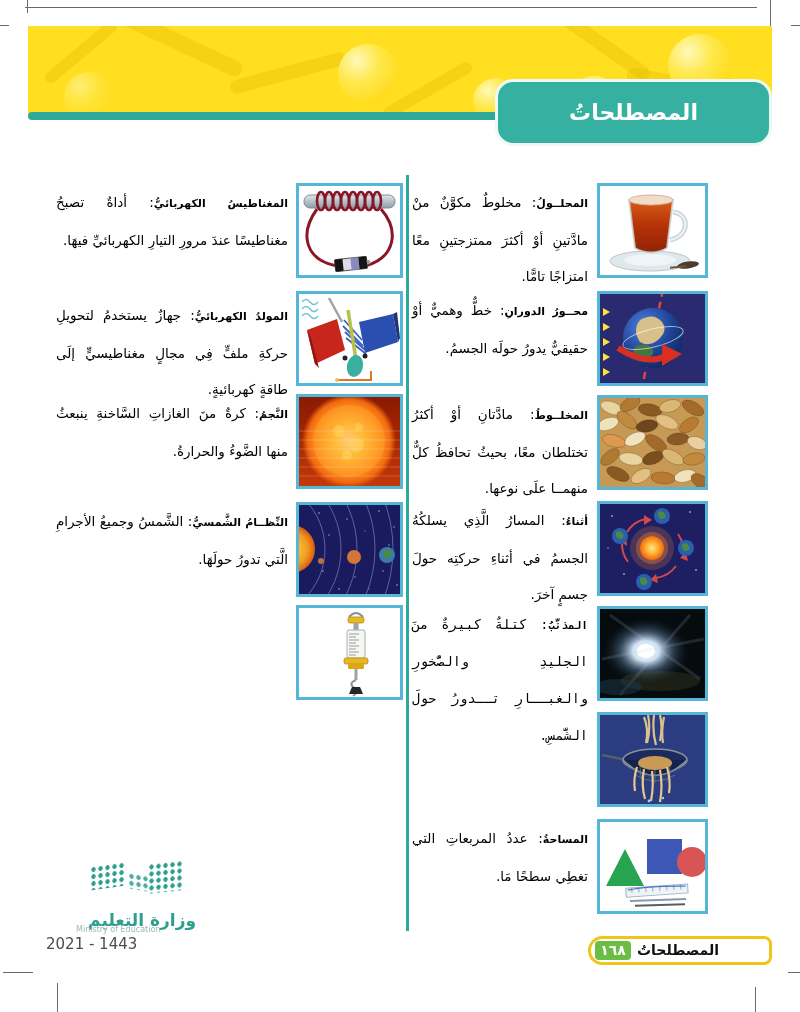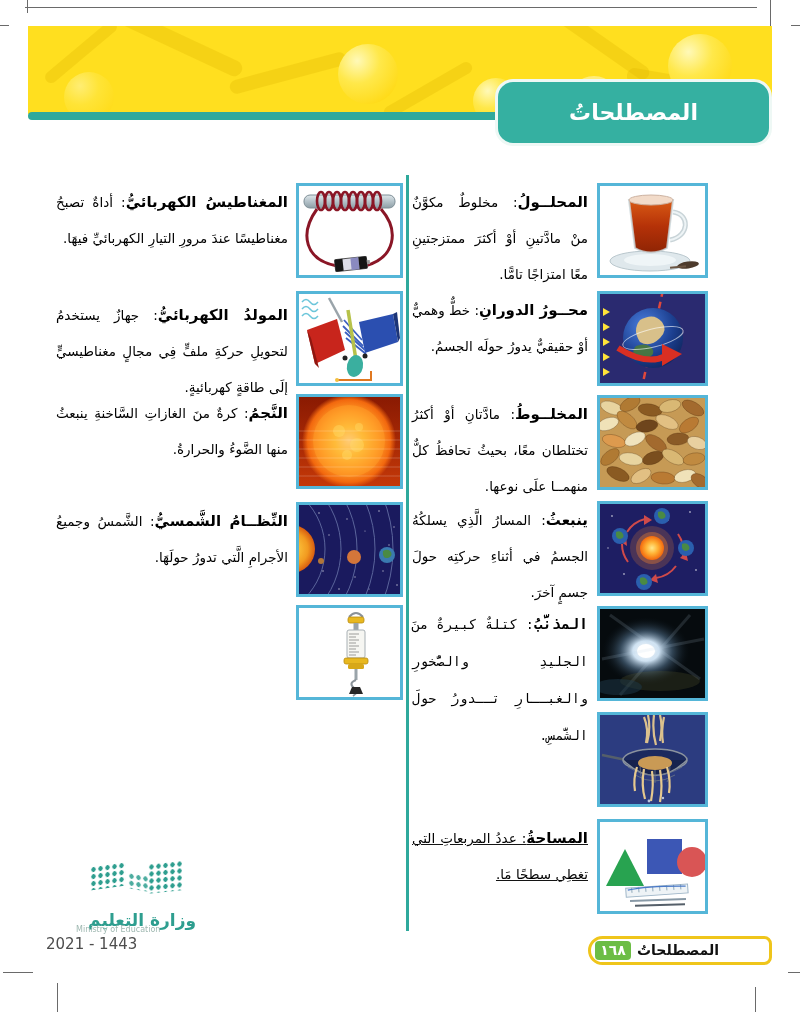--- a/index.html
+++ b/index.html
@@ -19,21 +19,21 @@
   .tab{position:absolute;left:495px;top:79px;width:277px;height:67px;background:#35b0a1;
        border:3px solid #eef8f5;border-radius:18px;box-sizing:border-box;
        display:flex;align-items:center;justify-content:center;}
   .tab .ttl{color:#ffffff;font-size:22px;font-weight:bold;}
 
   
   .divider{position:absolute;left:406px;top:175px;width:3px;height:756px;background:#2fa99c;}
   .etext{position:absolute;direction:rtl;text-align:justify;line-height:36px;color:#141414;}
   .rtext{left:412px;width:176px;}
   .ltext{left:56px;width:232px;}
-  .term{font-weight:bold;font-size:15px;color:#000;}
+  .term{font-weight:bold;font-size:11px;color:#000;}
   .def{font-size:13.5px;color:#000000;}
   .imgbox{position:absolute;border:3px solid #55b6d8;box-sizing:content-box;background:#fff;}
   .rimg{left:597px;width:105px;height:89px;}
   .limg{left:296px;width:101px;height:89px;}
   .imgbox svg{display:block;width:100%;height:100%;}
 
   
   .logo{position:absolute;left:46px;top:858px;width:150px;}
   .dots{position:absolute;left:44px;top:4px;width:92px;height:34px;}
   .dots div{position:absolute;background-image:radial-gradient(circle,#2e9e8f 2.1px,rgba(0,0,0,0) 2.5px);
@@ -168,21 +168,21 @@
         <ellipse cx="18" cy="76" rx="12" ry="6" fill="#8a5a22" transform="rotate(25 18 76)"></ellipse>
         <ellipse cx="41" cy="78" rx="11" ry="6" fill="#e2c083" transform="rotate(-30 41 78)"></ellipse>
         <ellipse cx="63" cy="80" rx="12" ry="6" fill="#b97a33" transform="rotate(5 63 80)"></ellipse>
         <ellipse cx="85" cy="78" rx="11" ry="6" fill="#f0e2b8" transform="rotate(-15 85 78)"></ellipse>
         <ellipse cx="100" cy="83" rx="10" ry="6" fill="#a36a2e" transform="rotate(35 100 83)"></ellipse>
       </g>
     </svg>
   </div>
 
   <div class="etext rtext" style="top:502px;">
-    <span class="term">ينبعثُ</span><span class="def">: المسارُ الَّذِي يسلكُهُ الجسمُ في أثناءِ حركتِه حولَ جسمٍ آخرَ.</span>
+    <span class="term">أثناءُ</span><span class="def">: المسارُ الَّذِي يسلكُهُ الجسمُ في أثناءِ حركتِه حولَ جسمٍ آخرَ.</span>
   </div>
   <div class="imgbox rimg" style="top:501px;">
     <svg viewBox="0 0 105 89" preserveAspectRatio="none">
       <defs>
         <radialGradient id="g-sun1" cx=".5" cy=".5" r=".5">
           <stop offset="0" stop-color="#ffe98a"></stop>
             <stop offset=".5" stop-color="#ffb033"></stop>
             <stop offset="1" stop-color="#f2680e"></stop>
         </radialGradient>
       </defs>
@@ -273,21 +273,21 @@
           <path d="M52,56 q2,14 -1,30"></path>
           <path d="M60,55 q3,16 0,32"></path>
         <path d="M67,52 q4,14 2,26"></path>
           <path d="M37,52 q-4,12 -2,24"></path>
       </g>
       <circle cx="49" cy="86" r="1.4" fill="#dfe8f2" opacity=".8"></circle>
       <circle cx="63" cy="83" r="1.2" fill="#dfe8f2" opacity=".8"></circle>
     </svg>
   </div>
 
-  <div class="etext rtext" style="top:820px;text-decoration:underline;">
+  <div class="etext rtext" style="top:820px;">
     <span class="term">المساحةُ</span><span class="def">: عددُ المربعاتِ التي تغطِي سطحًا مَا.</span>
   </div>
   <div class="imgbox rimg" style="top:819px;">
     <svg viewBox="0 0 105 89" preserveAspectRatio="none">
       <rect width="105" height="89" fill="#ffffff"></rect>
       <polygon points="6,64 25,27 44,64" fill="#28a350"></polygon>
       <rect x="47" y="17" width="35" height="35" fill="#3c57b5"></rect>
       <circle cx="92" cy="40" r="15" fill="#d95555"></circle>
       <g transform="rotate(-4 58 70)">
         <rect x="26" y="64" width="62" height="9" fill="#eef3f6" stroke="#9fb6c8" stroke-width="1"></rect>

